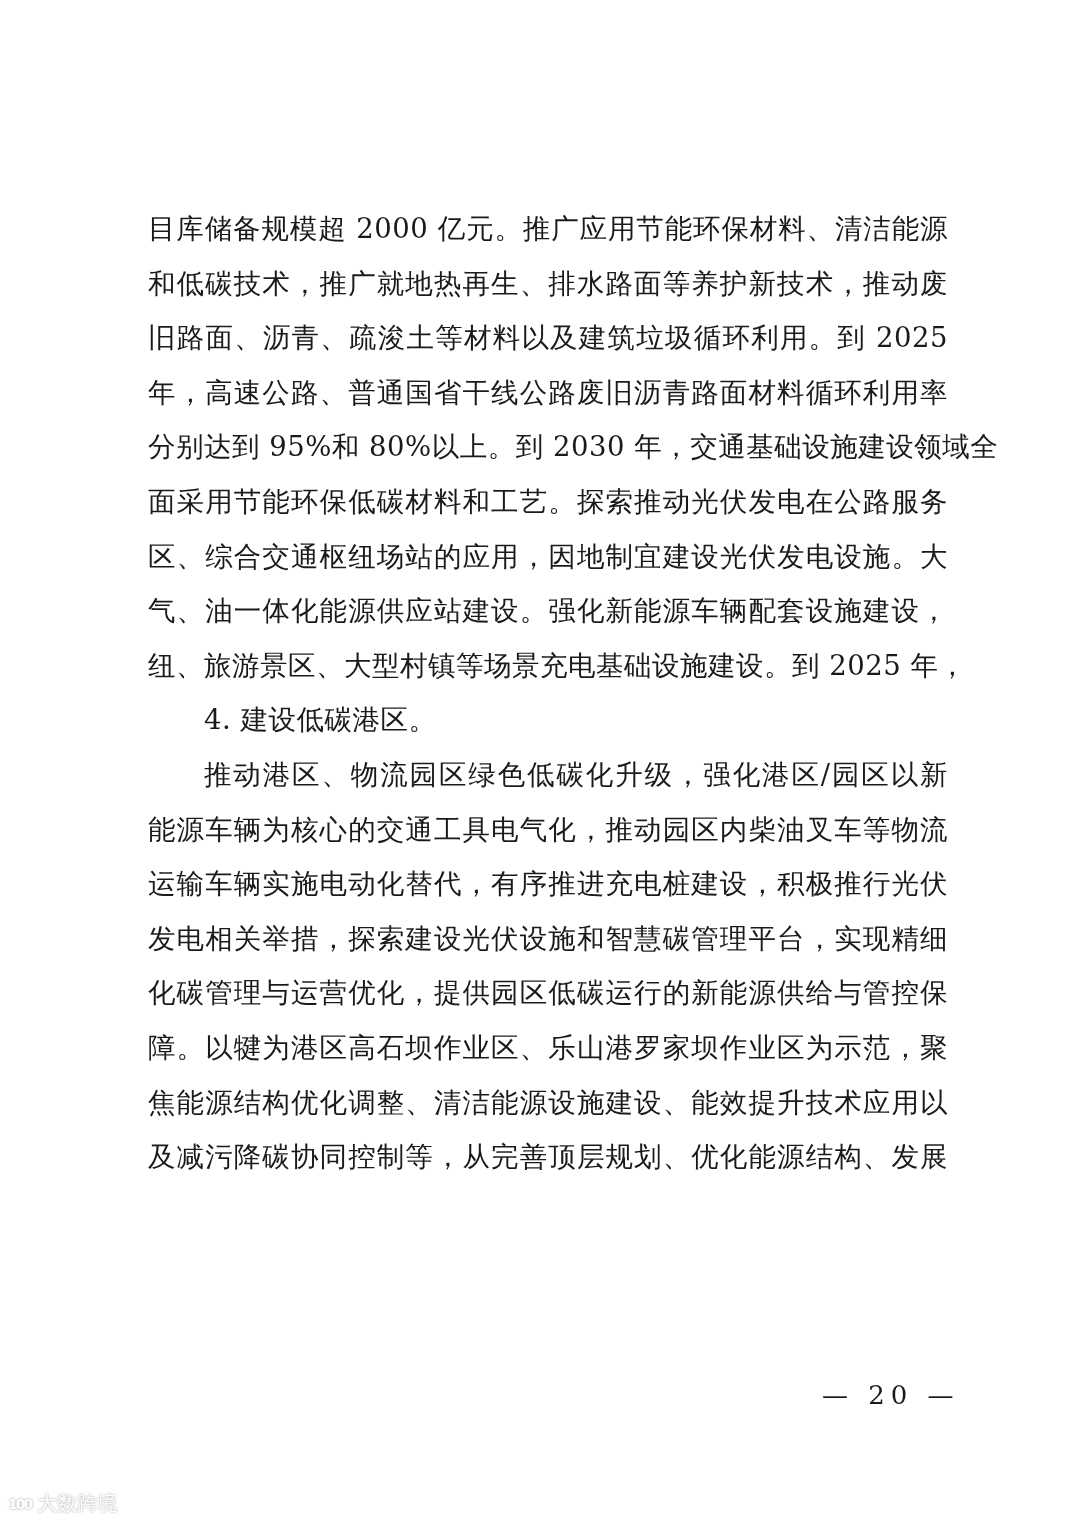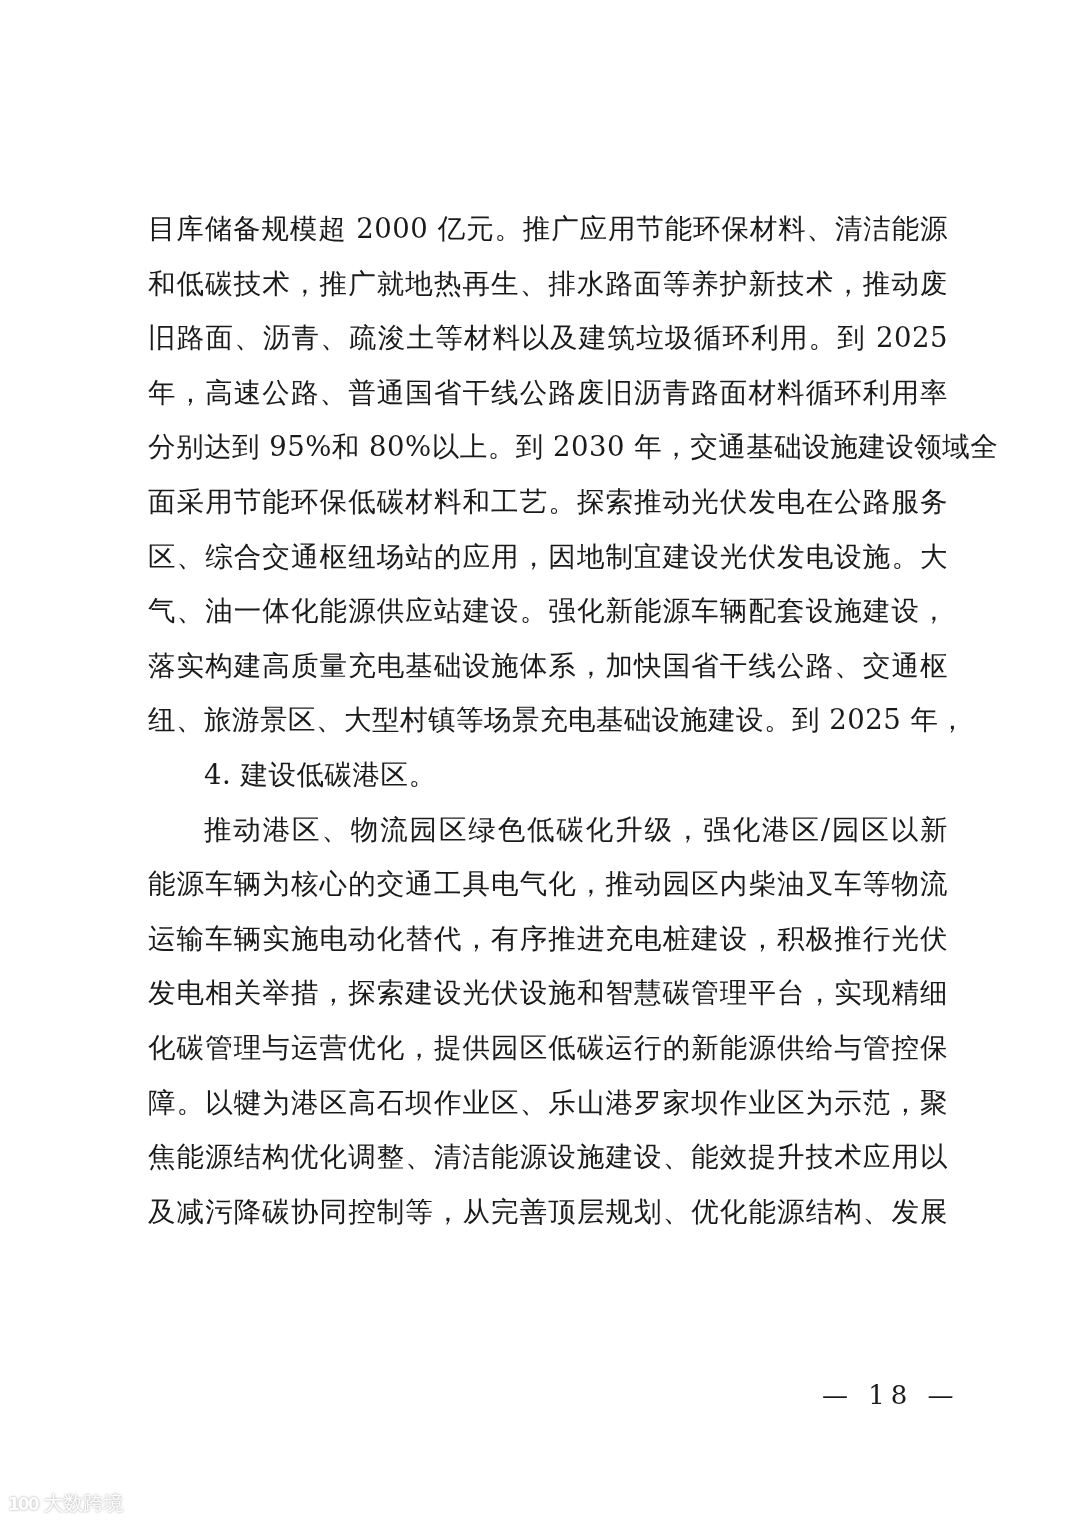--- a/index.html
+++ b/index.html
@@ -23,45 +23,44 @@
   .page-number {
     position: absolute; left: 822px; top: 1380px;
     font-size: 26px; letter-spacing: 6px;
   }
   .watermark {
     position: absolute; left: 8px; top: 1490px;
     display: flex; align-items: center; gap: 6px;
     color: #ffffff; font-family: "DejaVu Sans", sans-serif; font-size: 20px;
     text-shadow: 0 0 2px #bbbbbb, 0 0 3px #cccccc;
   }
-  .watermark .logo { font-size: 17px; font-weight: bold; letter-spacing: -2px; }
+  .watermark .logo { font-size: 14px; font-weight: bold; letter-spacing: -2px; }
 </style>
 </head>
 <body>
 
 <div class="page-body" id="page-body">
     <div class="line">目库储备规模超 2000 亿元。推广应用节能环保材料、清洁能源</div>
     <div class="line">和低碳技术，推广就地热再生、排水路面等养护新技术，推动废</div>
     <div class="line">旧路面、沥青、疏浚土等材料以及建筑垃圾循环利用。到 2025</div>
     <div class="line">年，高速公路、普通国省干线公路废旧沥青路面材料循环利用率</div>
     <div class="line">分别达到 95%和 80%以上。到 2030 年，交通基础设施建设领域全</div>
     <div class="line">面采用节能环保低碳材料和工艺。探索推动光伏发电在公路服务</div>
     <div class="line">区、综合交通枢纽场站的应用，因地制宜建设光伏发电设施。大</div>
     <div class="line">气、油一体化能源供应站建设。强化新能源车辆配套设施建设，</div>
-    <div class="line">落实构建高质量充电基础设施体系，加快国省干线公路、交通枢</div>
     <div class="line">纽、旅游景区、大型村镇等场景充电基础设施建设。到 2025 年，</div>
     <div class="line indent last">4. 建设低碳港区。</div>
     <div class="line indent">推动港区、物流园区绿色低碳化升级，强化港区/园区以新</div>
     <div class="line">能源车辆为核心的交通工具电气化，推动园区内柴油叉车等物流</div>
     <div class="line">运输车辆实施电动化替代，有序推进充电桩建设，积极推行光伏</div>
     <div class="line">发电相关举措，探索建设光伏设施和智慧碳管理平台，实现精细</div>
     <div class="line">化碳管理与运营优化，提供园区低碳运行的新能源供给与管控保</div>
     <div class="line">障。以犍为港区高石坝作业区、乐山港罗家坝作业区为示范，聚</div>
     <div class="line">焦能源结构优化调整、清洁能源设施建设、能效提升技术应用以</div>
     <div class="line">及减污降碳协同控制等，从完善顶层规划、优化能源结构、发展</div>
   </div>
 
-<div class="page-number">— 18 —</div>
+<div class="page-number">— 20 —</div>
 
 <div class="watermark">
   <span class="logo">100</span>
   <span>大数跨境</span>
 </div>
 
 </body></html>

